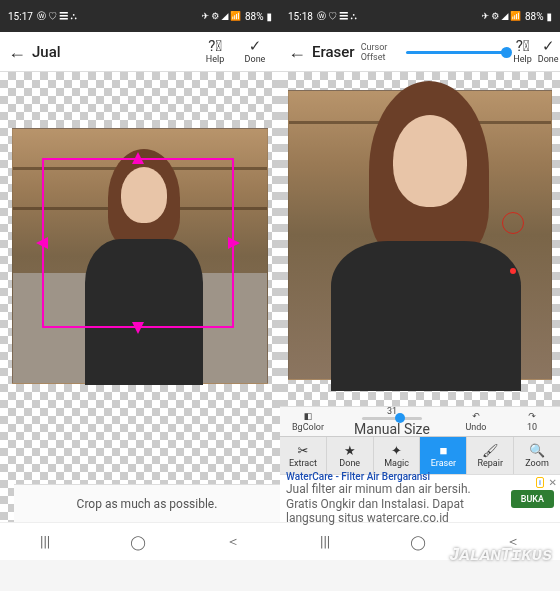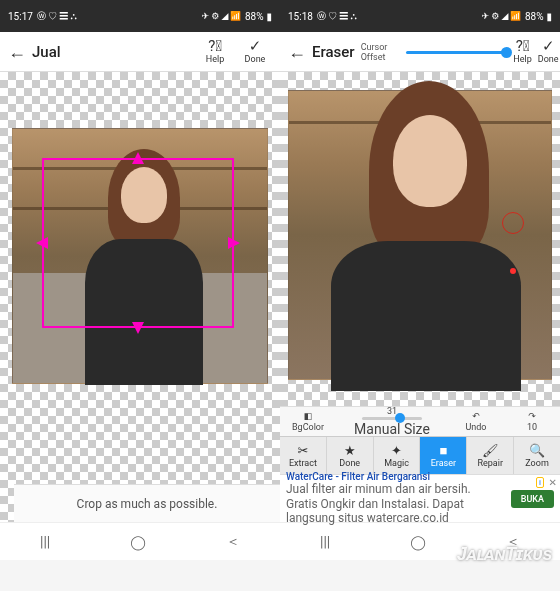--- a/index.html
+++ b/index.html
@@ -46,21 +46,21 @@
 .tab.active{background:#2196f3;color:#fff}
 .tab .tic{font-size:13px;line-height:1}
 .ad{height:48px;background:#fff;border-top:1px solid #ddd;display:flex;align-items:center;padding:4px 6px;gap:6px;position:relative}
 .ad .adtxt{flex:1;overflow:hidden}
 .ad .adtitle{font-size:10px;color:#1a4db3;font-weight:500}
 .ad .addesc{font-size:12px;color:#666;line-height:1.2}
 .ad .adbtn{background:#2e7d32;color:#fff;font-size:9px;padding:4px 10px;border-radius:3px;font-weight:500}
 .ad .adclose{position:absolute;top:2px;right:3px;font-size:10px;color:#888}
 .ad .adinfo{position:absolute;top:2px;right:16px;font-size:8px;color:#1a73e8;border:1px solid #ffc107;border-radius:2px;padding:0 2px}
 .watermark{position:absolute;bottom:26px;right:8px;font-size:18px;font-weight:700;font-style:italic;color:rgba(255,255,255,.9);text-shadow:0 0 3px rgba(0,0,0,.5);letter-spacing:-.5px;pointer-events:none}
-.watermark .j{font-family:Liberation Sans, sans-serif}
+.watermark .j{font-family:Liberation Mono, monospace}
 </style>
 </head>
 <body>
 
 <div class="container">
 
   <div class="phone">
     <div class="statusbar">
       <div class="sb-left">
         <span>15:17</span>

